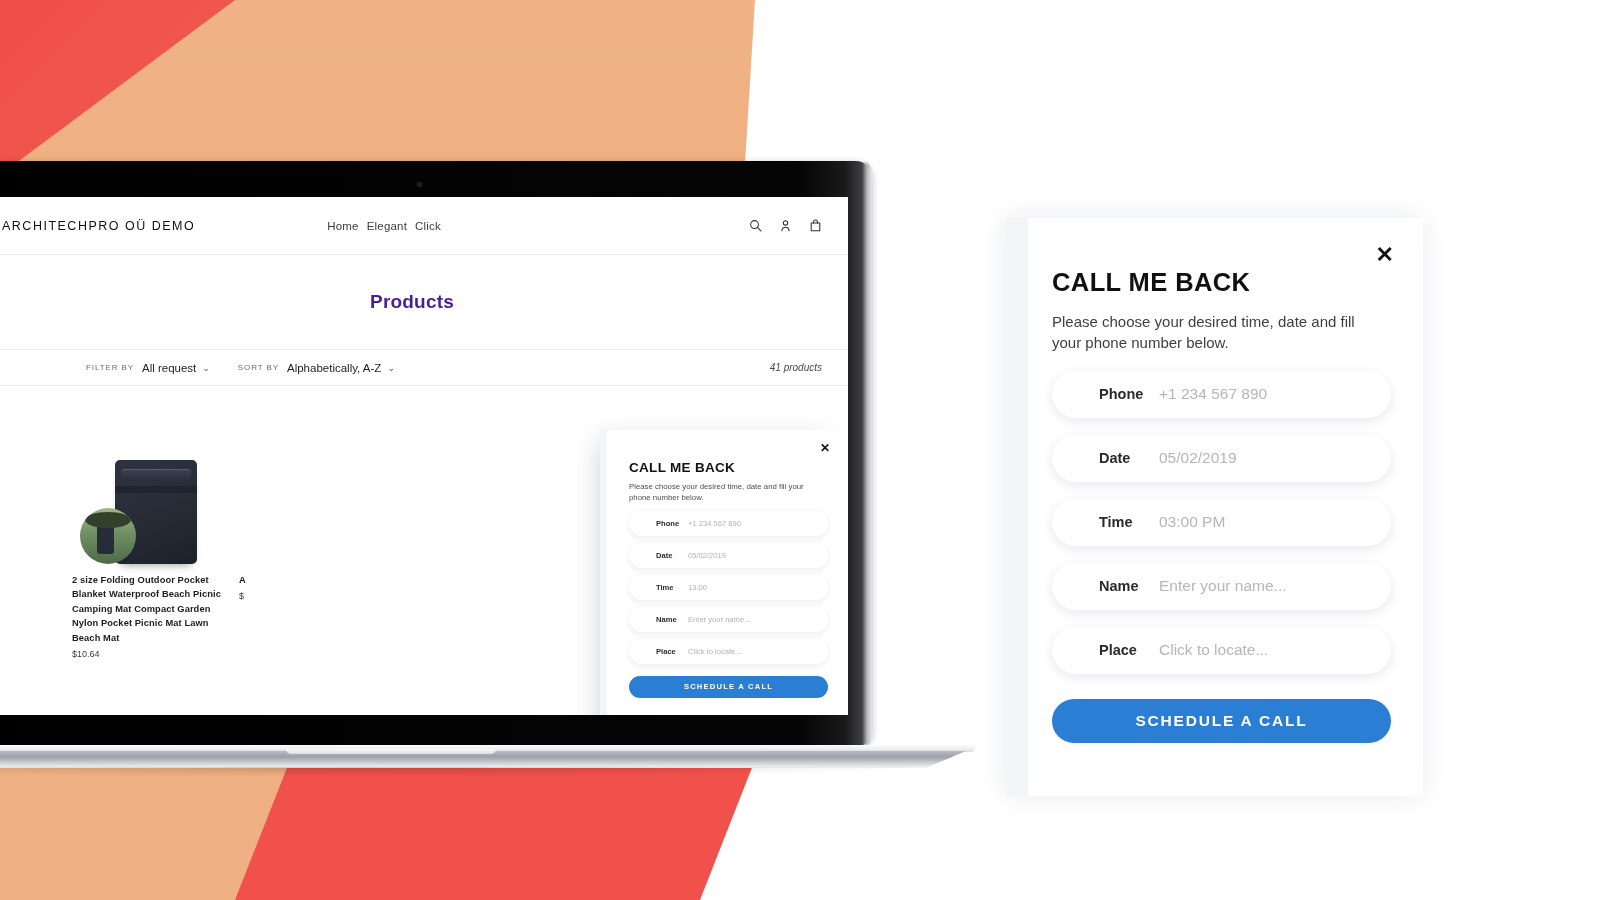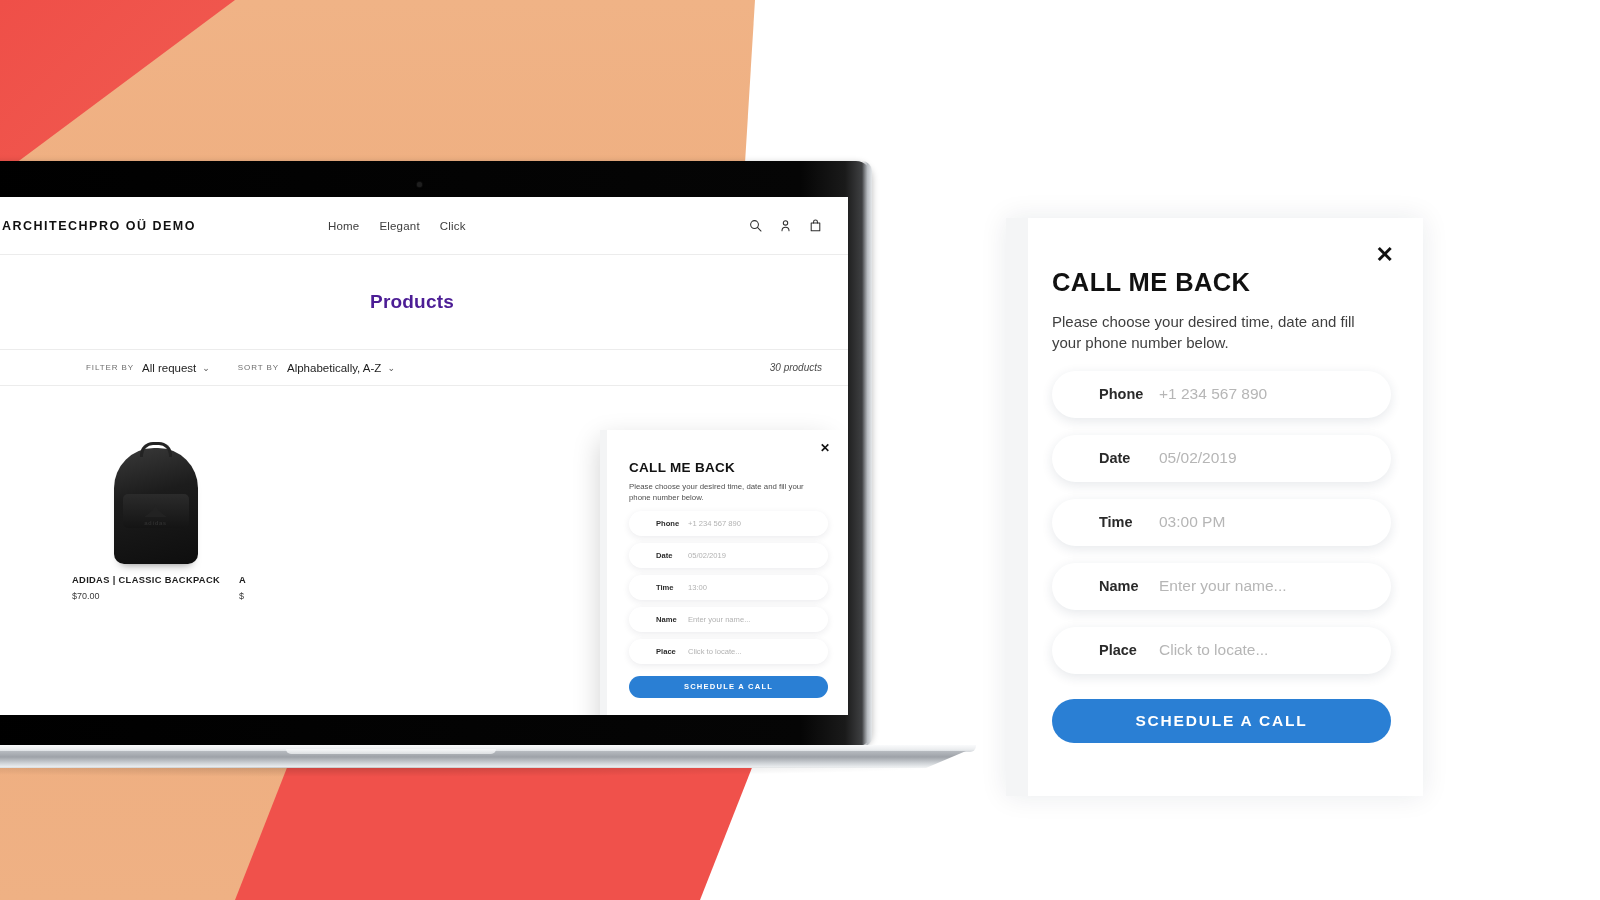--- a/index.html
+++ b/index.html
@@ -71,23 +71,23 @@
     position:absolute;left:0;top:22px;width:980px;height:10px;
     background:radial-gradient(ellipse at 40% 0%, rgba(0,0,0,.16), rgba(0,0,0,0) 70%);
   }
 
   
   .shop-header{
     height:58px;border-bottom:1px solid #ececec;
     display:flex;align-items:center;padding:0 26px;box-sizing:border-box;
   }
   .shop-logo{
-    font-size:12.5px;font-weight:700;letter-spacing:1.5px;color:#111;white-space:nowrap;
-  }
-  .shop-nav{display:flex;gap:20px;margin-left:132px;}
+    font-size:12.5px;font-weight:400;letter-spacing:1.5px;color:#111;white-space:nowrap;
+  }
+  .shop-nav{display:flex;gap:8px;margin-left:132px;}
   .shop-nav a{font-size:11.5px;color:#3d3d3d;text-decoration:none;letter-spacing:.2px;}
   .shop-icons{margin-left:auto;display:flex;gap:17px;align-items:center;}
   .shop-icons svg{display:block;}
 
   .shop-title-wrap{height:94px;display:flex;align-items:center;justify-content:center;border-bottom:1px solid #ececec;}
   .shop-title{font-size:19px;font-weight:700;color:#4c1d95;letter-spacing:.2px;}
 
   .shop-filters{
     height:36px;border-bottom:1px solid #ececec;display:flex;align-items:center;
     padding:0 26px 0 110px;box-sizing:border-box;font-size:11px;
@@ -242,38 +242,34 @@
         <div class="shop-title">Products</div>
       </div>
 
       <div class="shop-filters">
         <span class="flabel">FILTER BY</span>
         <span class="fvalue">All request</span>
         <span class="fchev">⌄</span>
         <span class="flabel">SORT BY</span>
         <span class="fvalue">Alphabetically, A-Z</span>
         <span class="fchev">⌄</span>
-        <span class="fcount">30 products</span>
+        <span class="fcount">41 products</span>
       </div>
 
       <div class="shop-grid">
-
 
         <div class="pcard">
           <div class="pimgbox">
-            <div class="bag-black">
-              <div class="handle"></div>
-              <div class="pocket"></div>
-              <div class="logo"></div>
-              <div class="word">adidas</div>
-            </div>
-          </div>
-          <div class="pname upper">ADIDAS | CLASSIC BACKPACK</div>
-          <div class="pprice">$70.00</div>
+            <div class="bag-navy"></div>
+            <div class="thumb-circle"></div>
+          </div>
+          <div class="pname">2 size Folding Outdoor Pocket Blanket Waterproof Beach Picnic Camping Mat Compact Garden Nylon Pocket Picnic Mat Lawn Beach Mat</div>
+          <div class="pprice">$10.64</div>
         </div>
+
 
 
         <div class="pcard">
           <div class="pimgbox"></div>
           <div class="pname upper">A</div>
           <div class="pprice">$</div>
         </div>
 
       </div>
 

